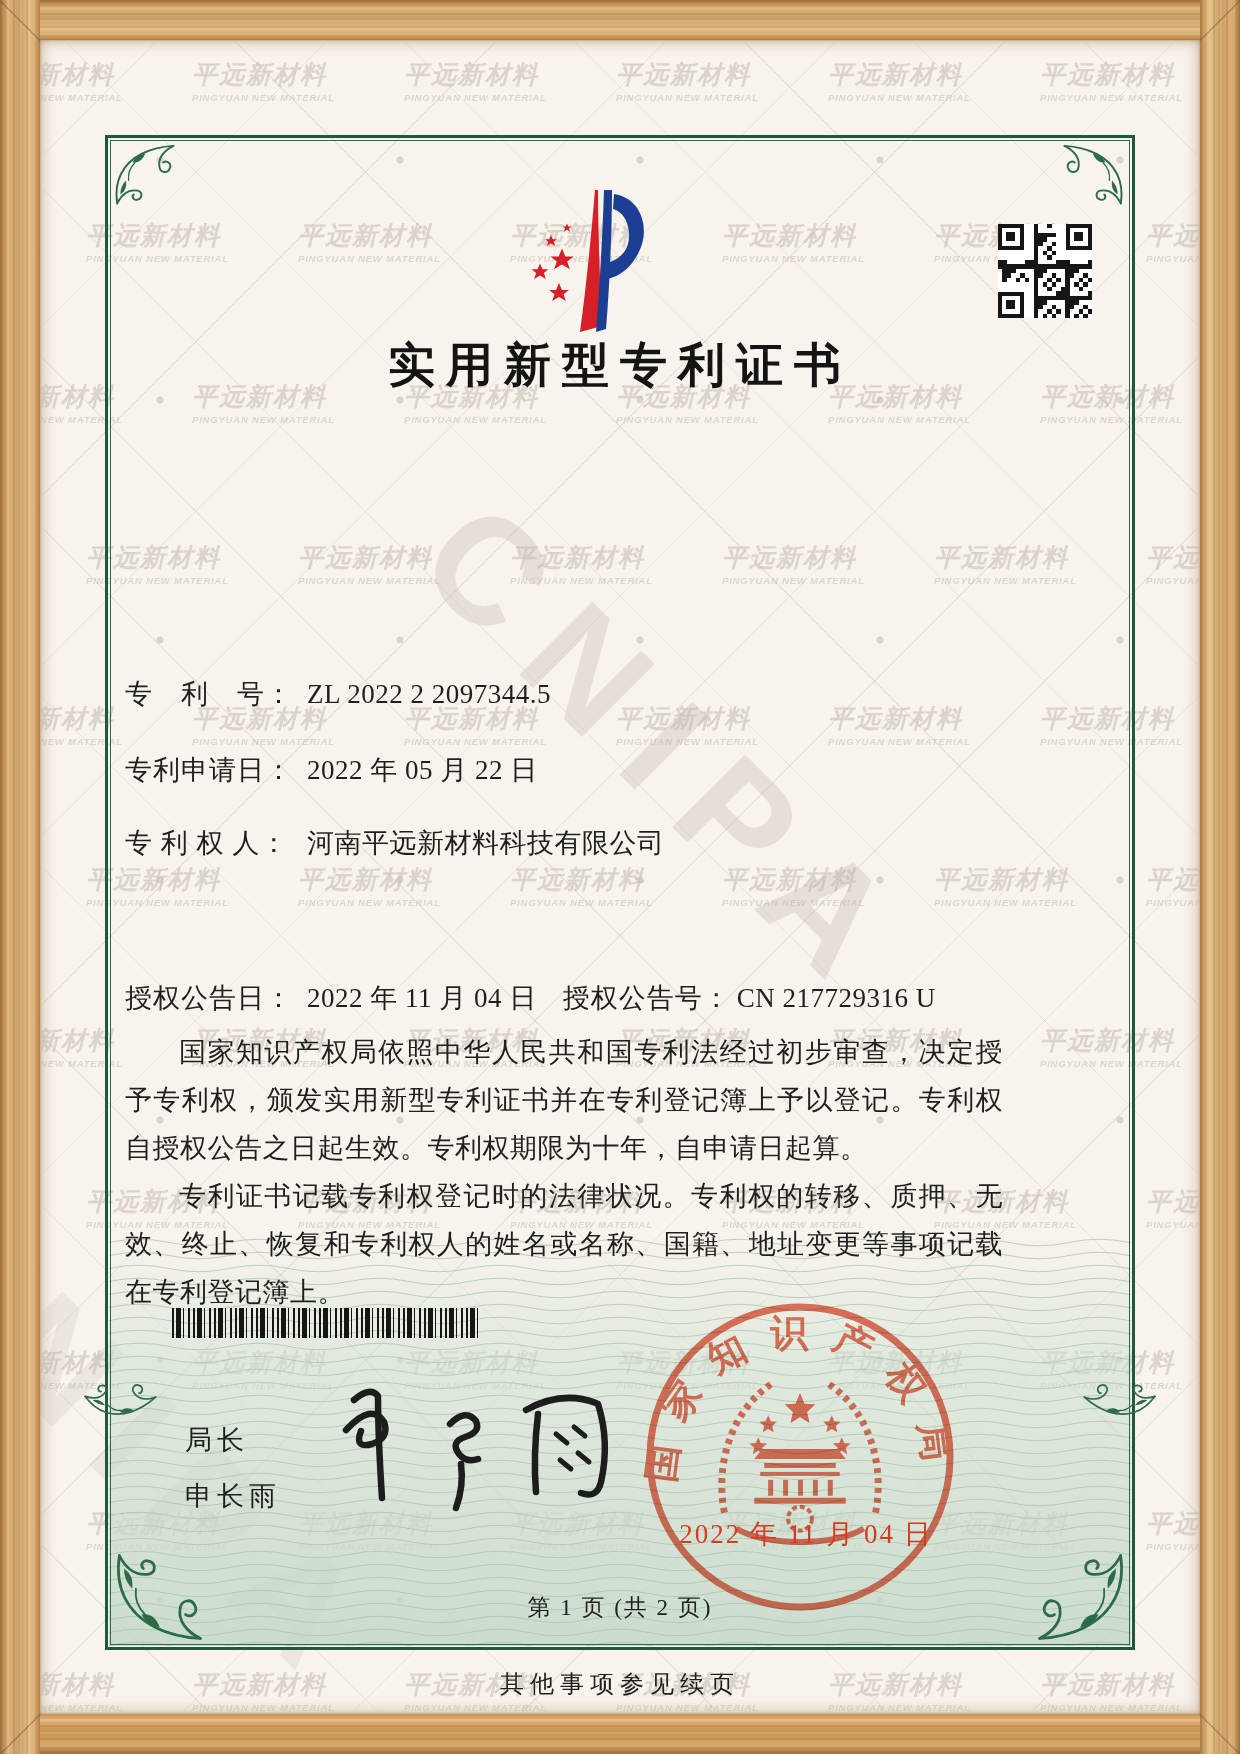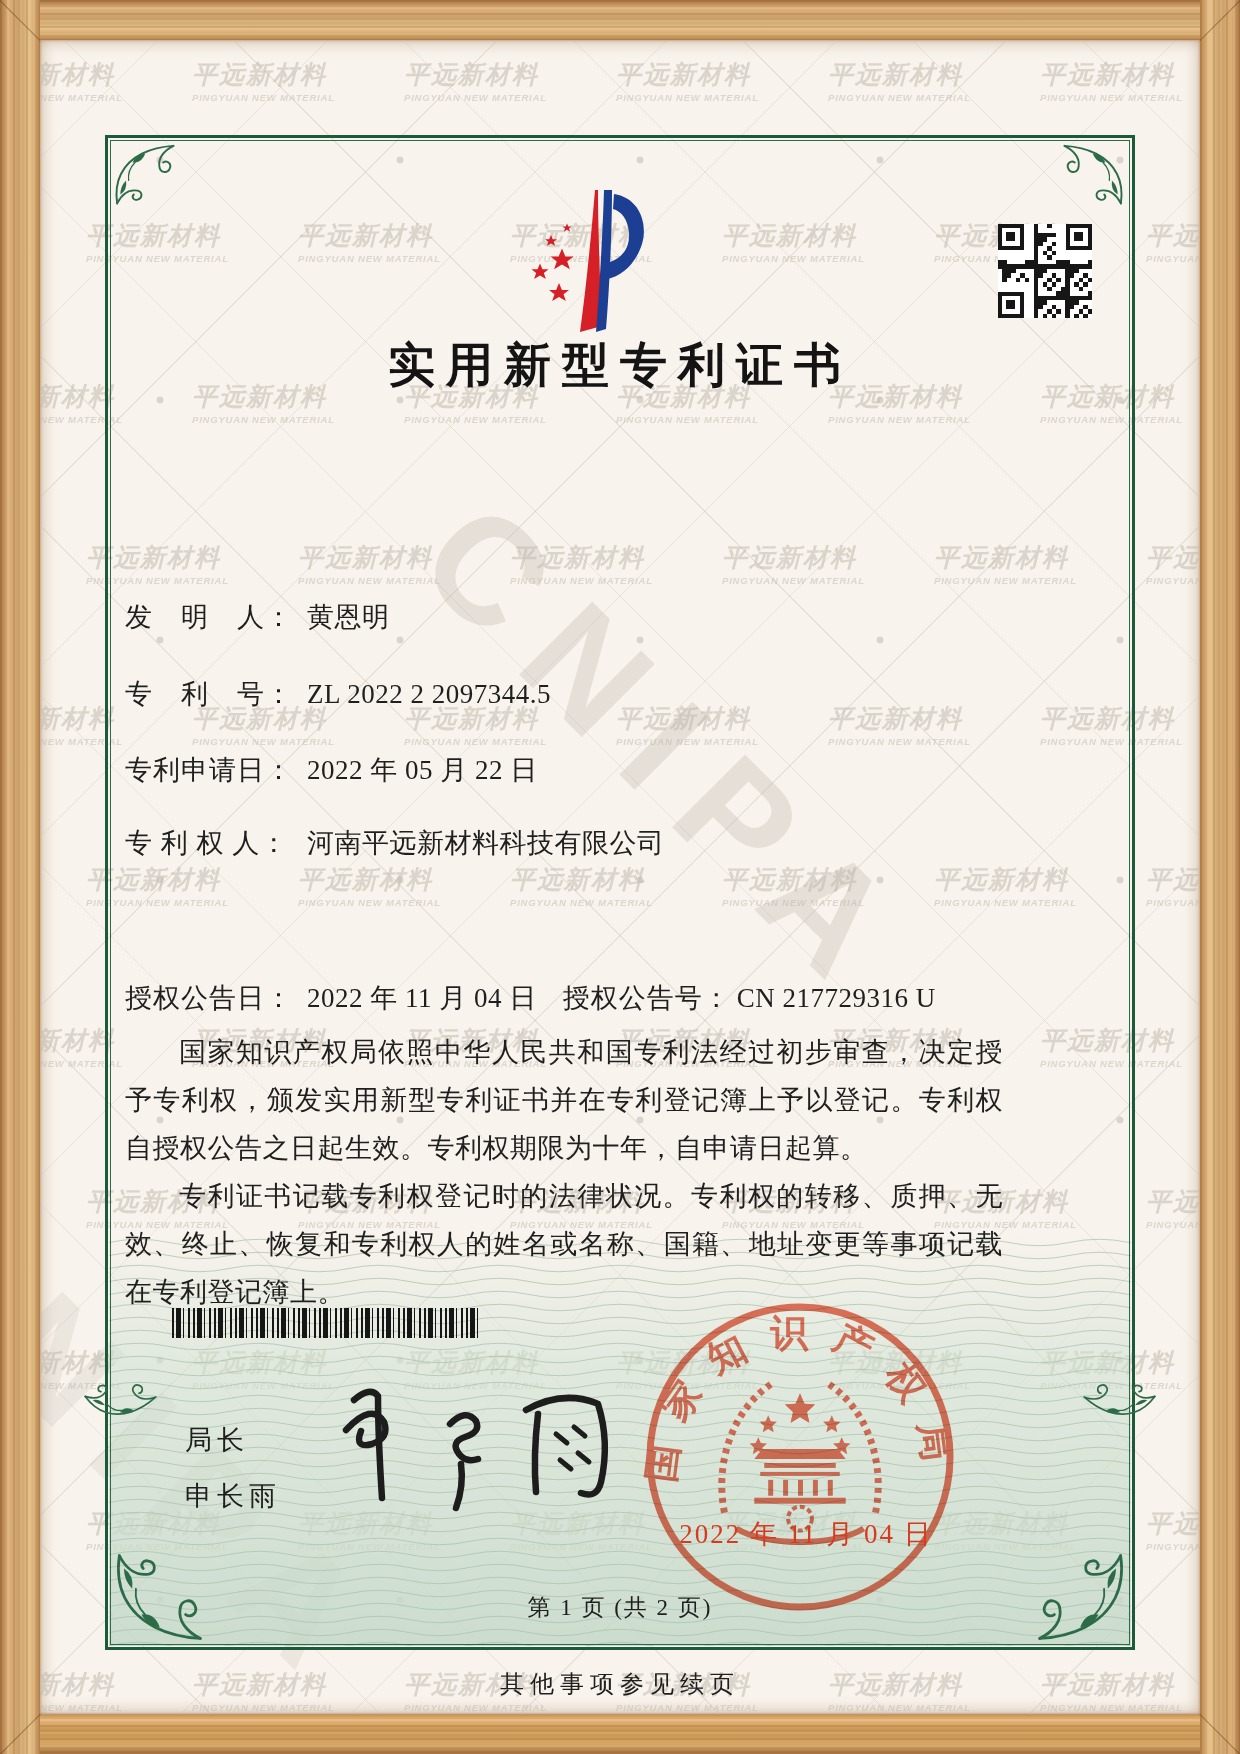--- a/index.html
+++ b/index.html
@@ -570,24 +570,20 @@
       <i style="left: 53.7143px; top: 89.5238px; width: 4.47619px; height: 4.47619px;"></i>
       <i style="left: 67.1429px; top: 89.5238px; width: 4.47619px; height: 4.47619px;"></i>
       <i style="left: 76.0952px; top: 89.5238px; width: 4.47619px; height: 4.47619px;"></i>
       <i style="left: 85.0476px; top: 89.5238px; width: 4.47619px; height: 4.47619px;"></i>
     </div>
 
   <div class="txt" id="title">实用新型专利证书</div>
 
   <div class="txt frow" style="top:478px">
   </div>
-  <div class="txt frow" style="top:557px">
-    <span class="flabel">发　明　人：</span>
-    <span class="fvalue">黄恩明</span>
-  </div>
   <div class="txt frow" style="top:634px">
     <span class="flabel">专　利　号：</span>
     <span class="fvalue">ZL 2022 2 2097344.5</span>
   </div>
   <div class="txt frow" style="top:710px">
     <span class="flabel">专利申请日：</span>
     <span class="fvalue">2022 年 05 月 22 日</span>
   </div>
   <div class="txt frow" style="top:783px">
     <span class="flabel">专 利 权 人：</span>

